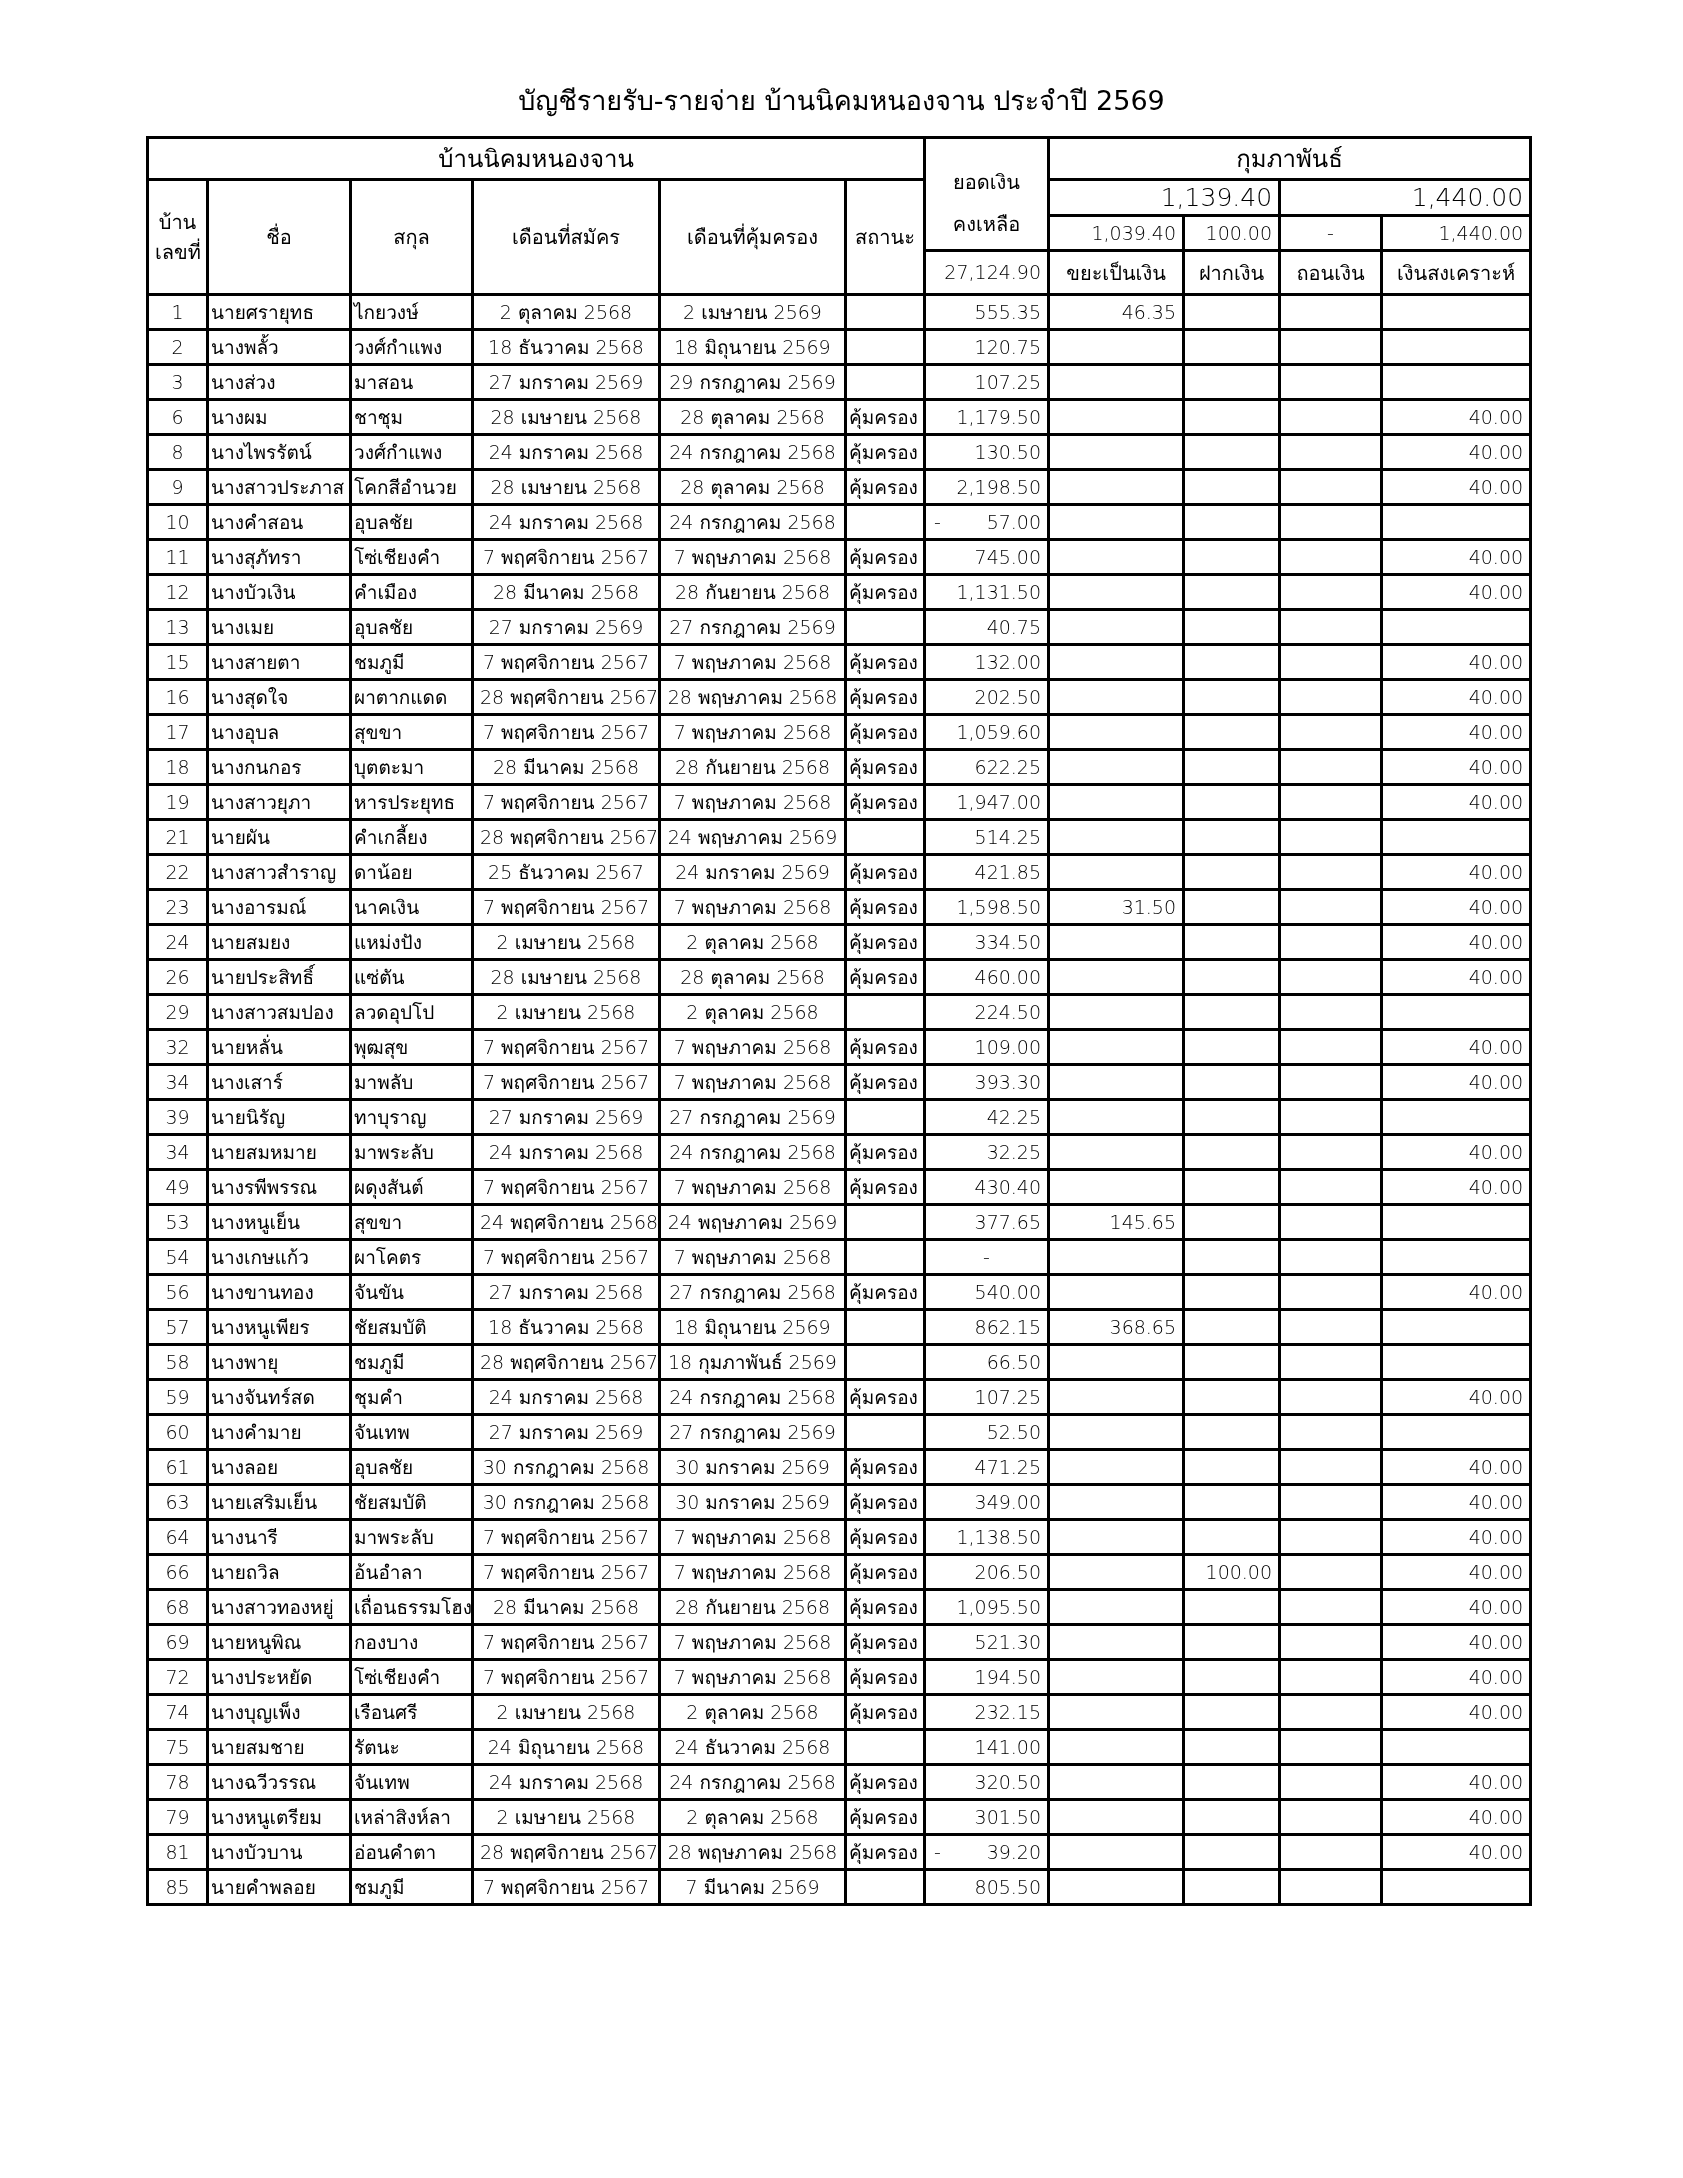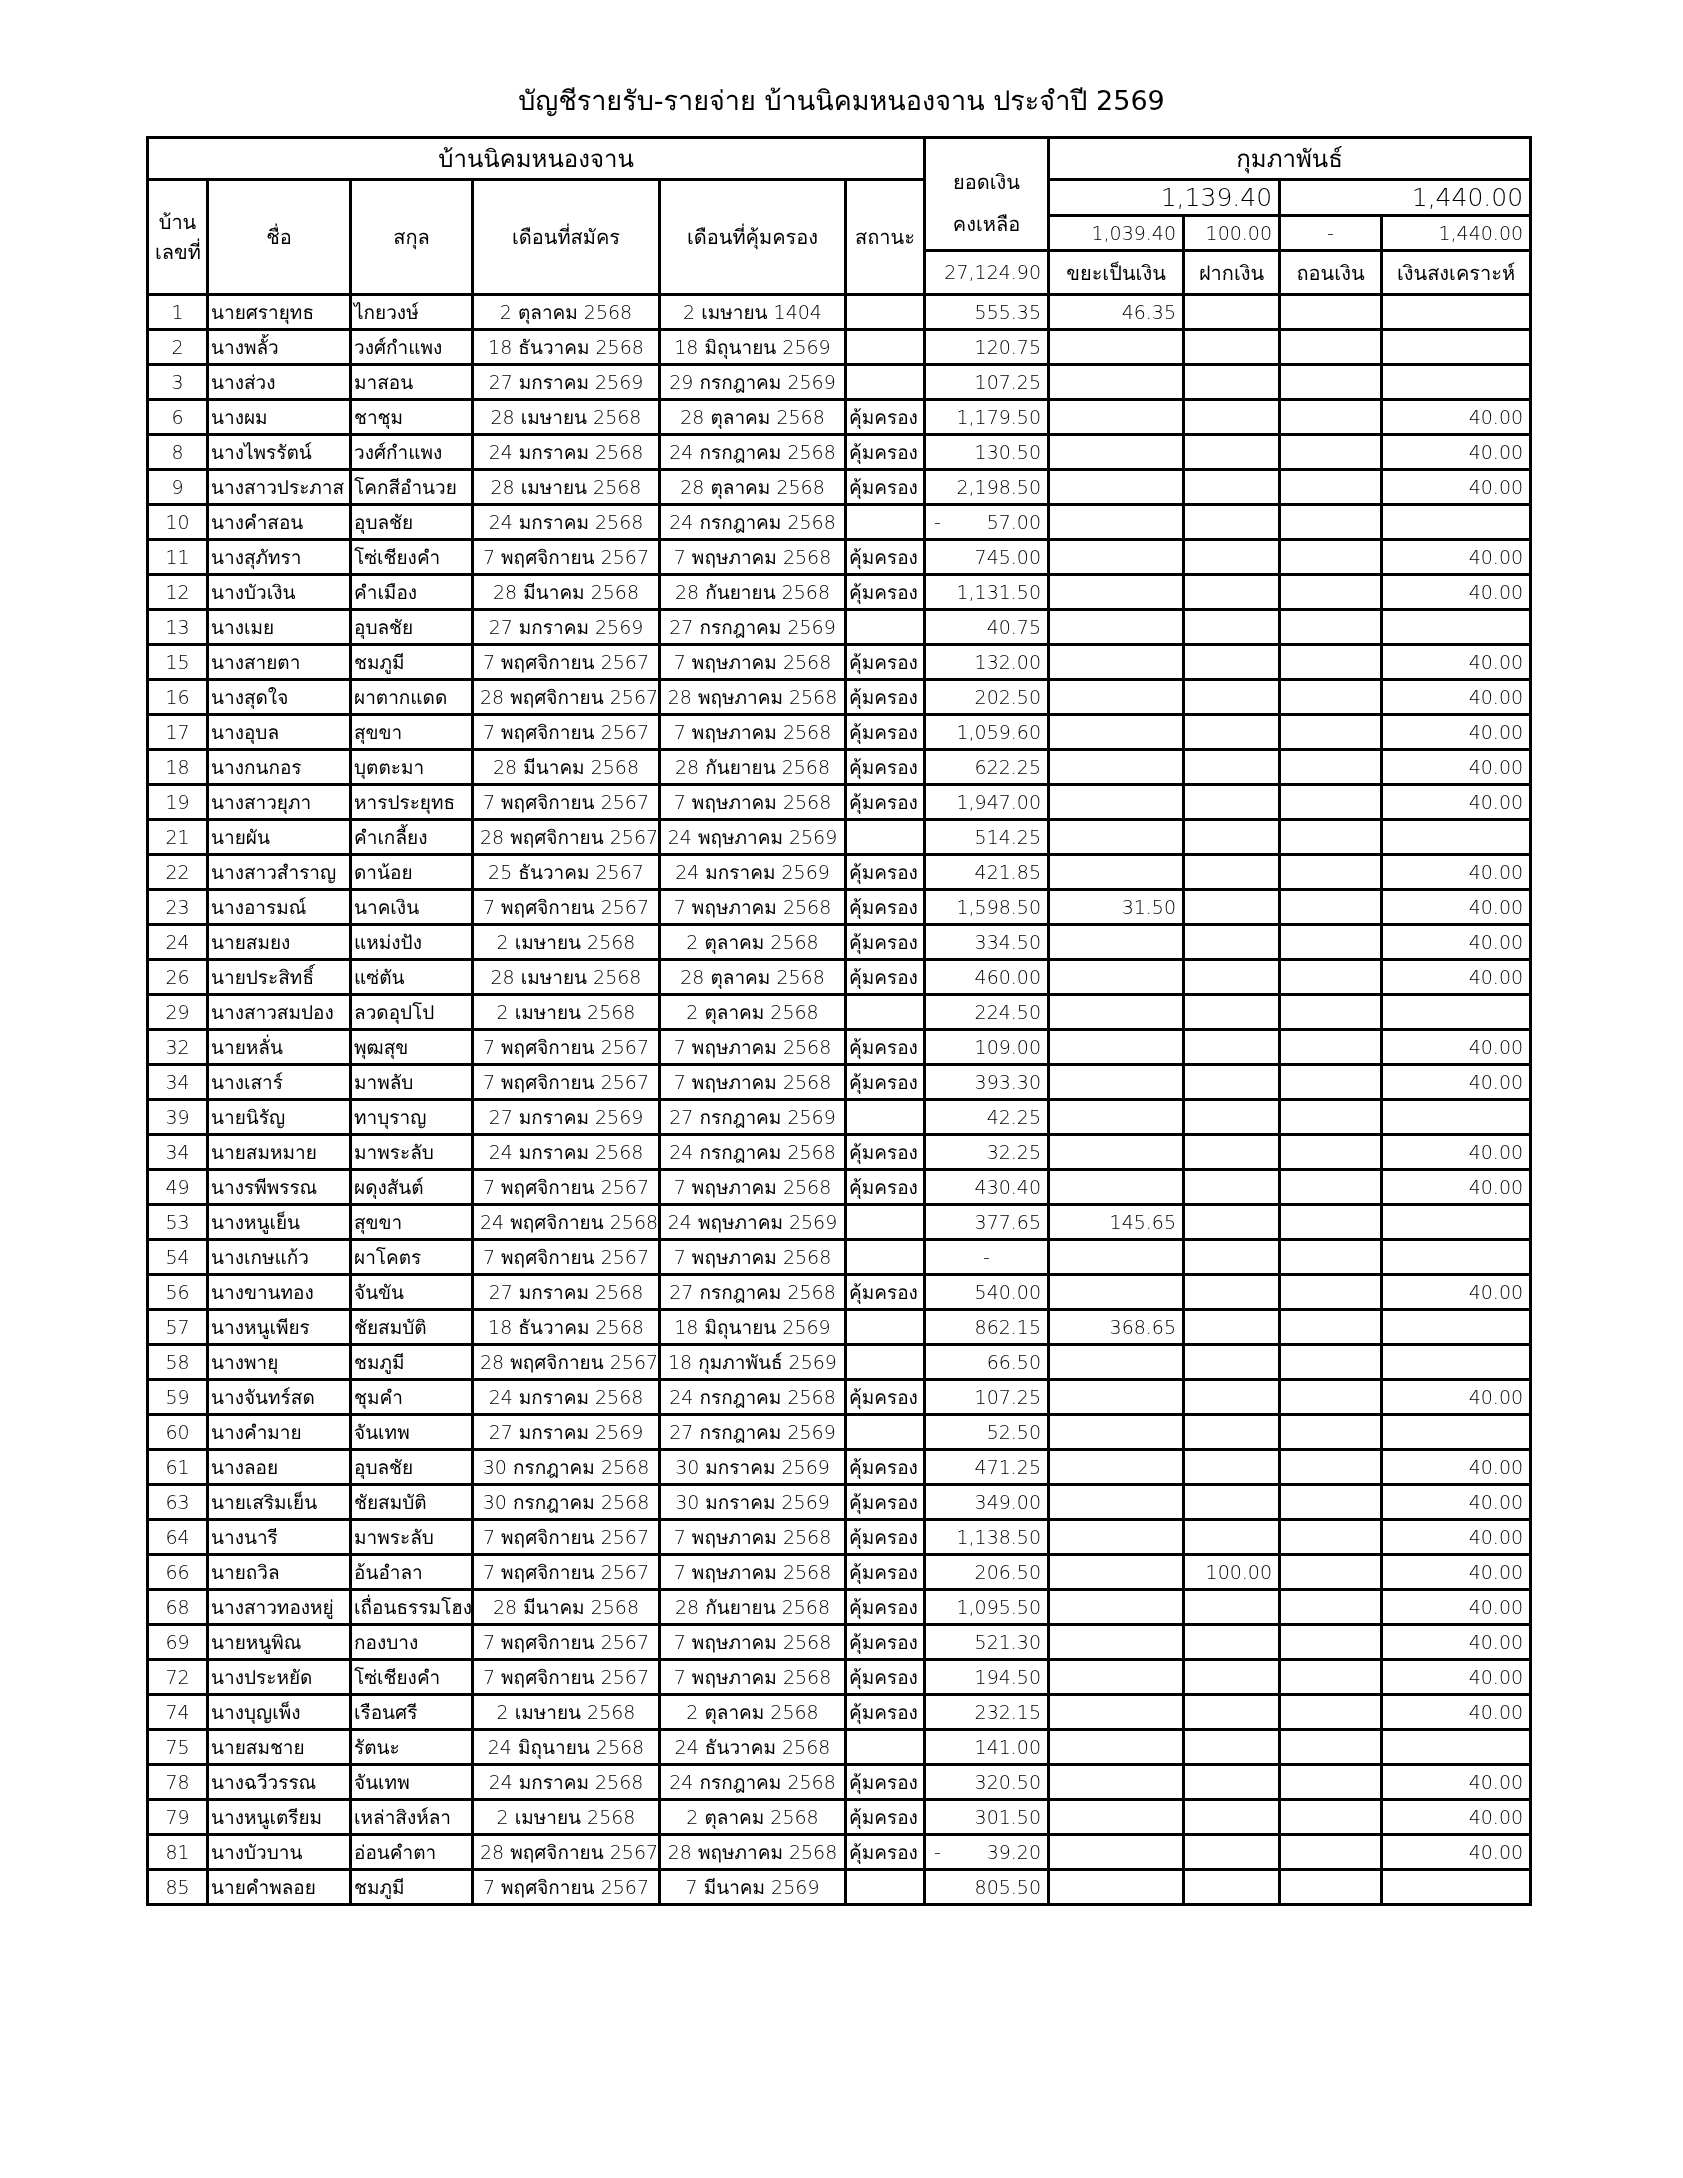--- a/index.html
+++ b/index.html
@@ -92,21 +92,21 @@
       <td class="hd">ถอนเงิน</td>
       <td class="hd">เงินสงเคราะห์</td>
     </tr>
   </thead>
   <tbody id="ledger-body">
       <tr class="data">
         <td class="ctr">1</td>
         <td class="lft" style="padding-left: 2px; margin-top: 45px;">นายศรายุทธ</td>
         <td class="lft" style="padding-left: 2px;">ไกยวงษ์</td>
         <td class="ctr">2 ตุลาคม 2568</td>
-        <td class="ctr">2 เมษายน 1404</td>
+        <td class="ctr">2 เมษายน 2569</td>
         <td class="lft" style="padding-left: 2px;"></td>
         <td class="num"><span>555.35</span></td>
         <td class="num">46.35</td>
         <td class="num"></td>
         <td class="num"></td>
         <td class="num"></td>
       </tr>
       <tr class="data">
         <td class="ctr">2</td>
         <td class="lft" style="padding-left: 2px;">นางพลั้ว</td>

